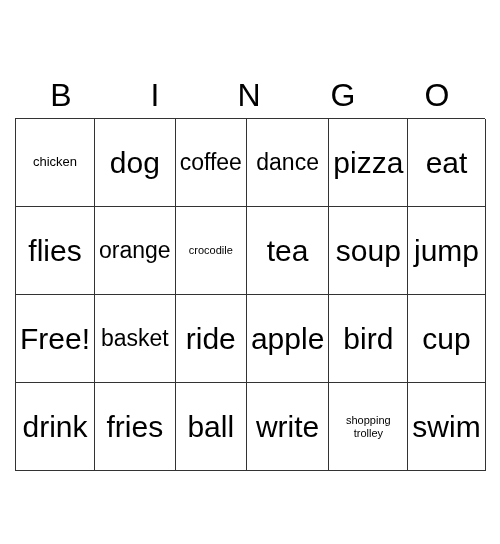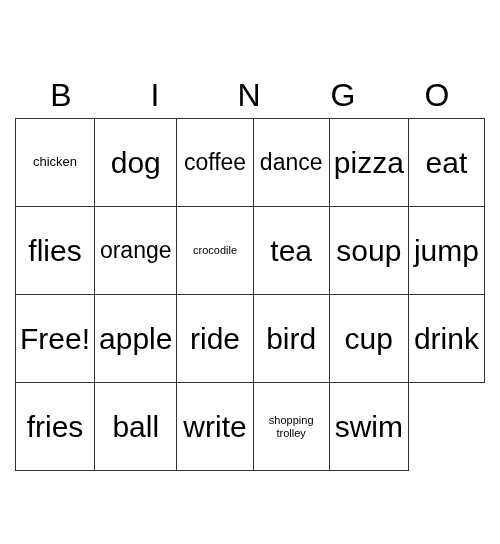--- a/index.html
+++ b/index.html
@@ -110,24 +110,27 @@
       <div class="bingo-cell">
         <span class="cell-large">soup</span>
       </div>
       <div class="bingo-cell">
         <span class="cell-large">jump</span>
       </div>
       <div class="bingo-cell">
         <span class="cell-large">Free!</span>
       </div>
       <div class="bingo-cell">
-        <span class="cell-large">apple</span>
+        <span class="cell-medium">basket</span>
       </div>
       <div class="bingo-cell">
         <span class="cell-large">ride</span>
+      </div>
+      <div class="bingo-cell">
+        <span class="cell-large">apple</span>
       </div>
       <div class="bingo-cell">
         <span class="cell-large">bird</span>
       </div>
       <div class="bingo-cell">
         <span class="cell-large">cup</span>
       </div>
       <div class="bingo-cell">
         <span class="cell-large">drink</span>
       </div>

